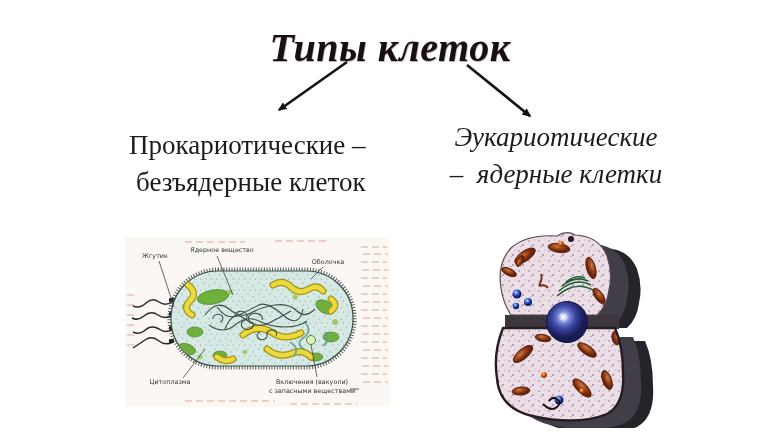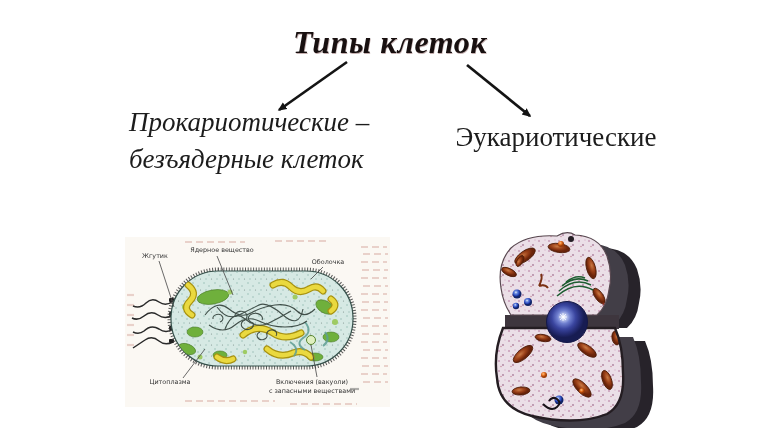--- a/index.html
+++ b/index.html
@@ -2,26 +2,26 @@
 <html><head>
 <meta charset="utf-8">
 <style>
   html,body{margin:0;padding:0;background:#888;}
   .slide{
     position:relative;width:780px;height:439px;background:#ffffff;
     overflow:hidden;font-family:"Liberation Serif", serif;
   }
   .title{
     position:absolute;left:0;right:0;top:24px;text-align:center;
-    font-size:32px;font-weight:bold;font-style:italic;color:#181010;
+    font-size:40px;font-weight:bold;font-style:italic;color:#181010;
     letter-spacing:.5px;text-shadow:0.6px 0.6px 0 rgba(90,30,30,.35);
   }
   .branch-text{position:absolute;font-size:27px;color:#1c1c1c;line-height:37px;}
-  .branch-left{left:129px;top:104px;text-align:left;font-style:italic;}
-  .branch-right{left:420px;top:119px;width:272px;text-align:center;}
+  .branch-left{left:129px;top:127px;text-align:right;}
+  .branch-right{left:420px;top:119px;width:272px;text-align:center;font-style:italic;}
   .arrows{position:absolute;left:253px;top:53px;}
   .fig{position:absolute;}
   .fig-prok{left:125px;top:237px;}
   .fig-euk{left:487px;top:228px;}
   svg text{font-family:"DejaVu Sans", sans-serif;}
 </style>
 </head>
 <body>
 
 <div class="slide">
@@ -38,20 +38,21 @@
     <line x1="214" y1="12" x2="277" y2="63" stroke="#141414" stroke-width="2.7" marker-end="url(#ah)"></line>
   </svg>
 
   <div class="branch-text branch-left">
     <div>Прокариотические –</div>
     <div>безъядерные клеток</div>
   </div>
 
   <div class="branch-text branch-right">
     <div>Эукариотические</div>
+    <div>–&nbsp;&nbsp;ядерные клетки</div>
   </div>
 
   <svg class="fig fig-prok" width="265" height="170" viewBox="0 0 265 170">
     <defs>
       <rect id="caps" x="46" y="34" width="182" height="95" rx="47"></rect>
       <clipPath id="capsClip">
           <use href="#caps"></use>
         </clipPath>
       <pattern id="pspk" width="11" height="11" patternUnits="userSpaceOnUse">
         <circle cx="2" cy="2" r=".8" fill="#7fada4"></circle>

